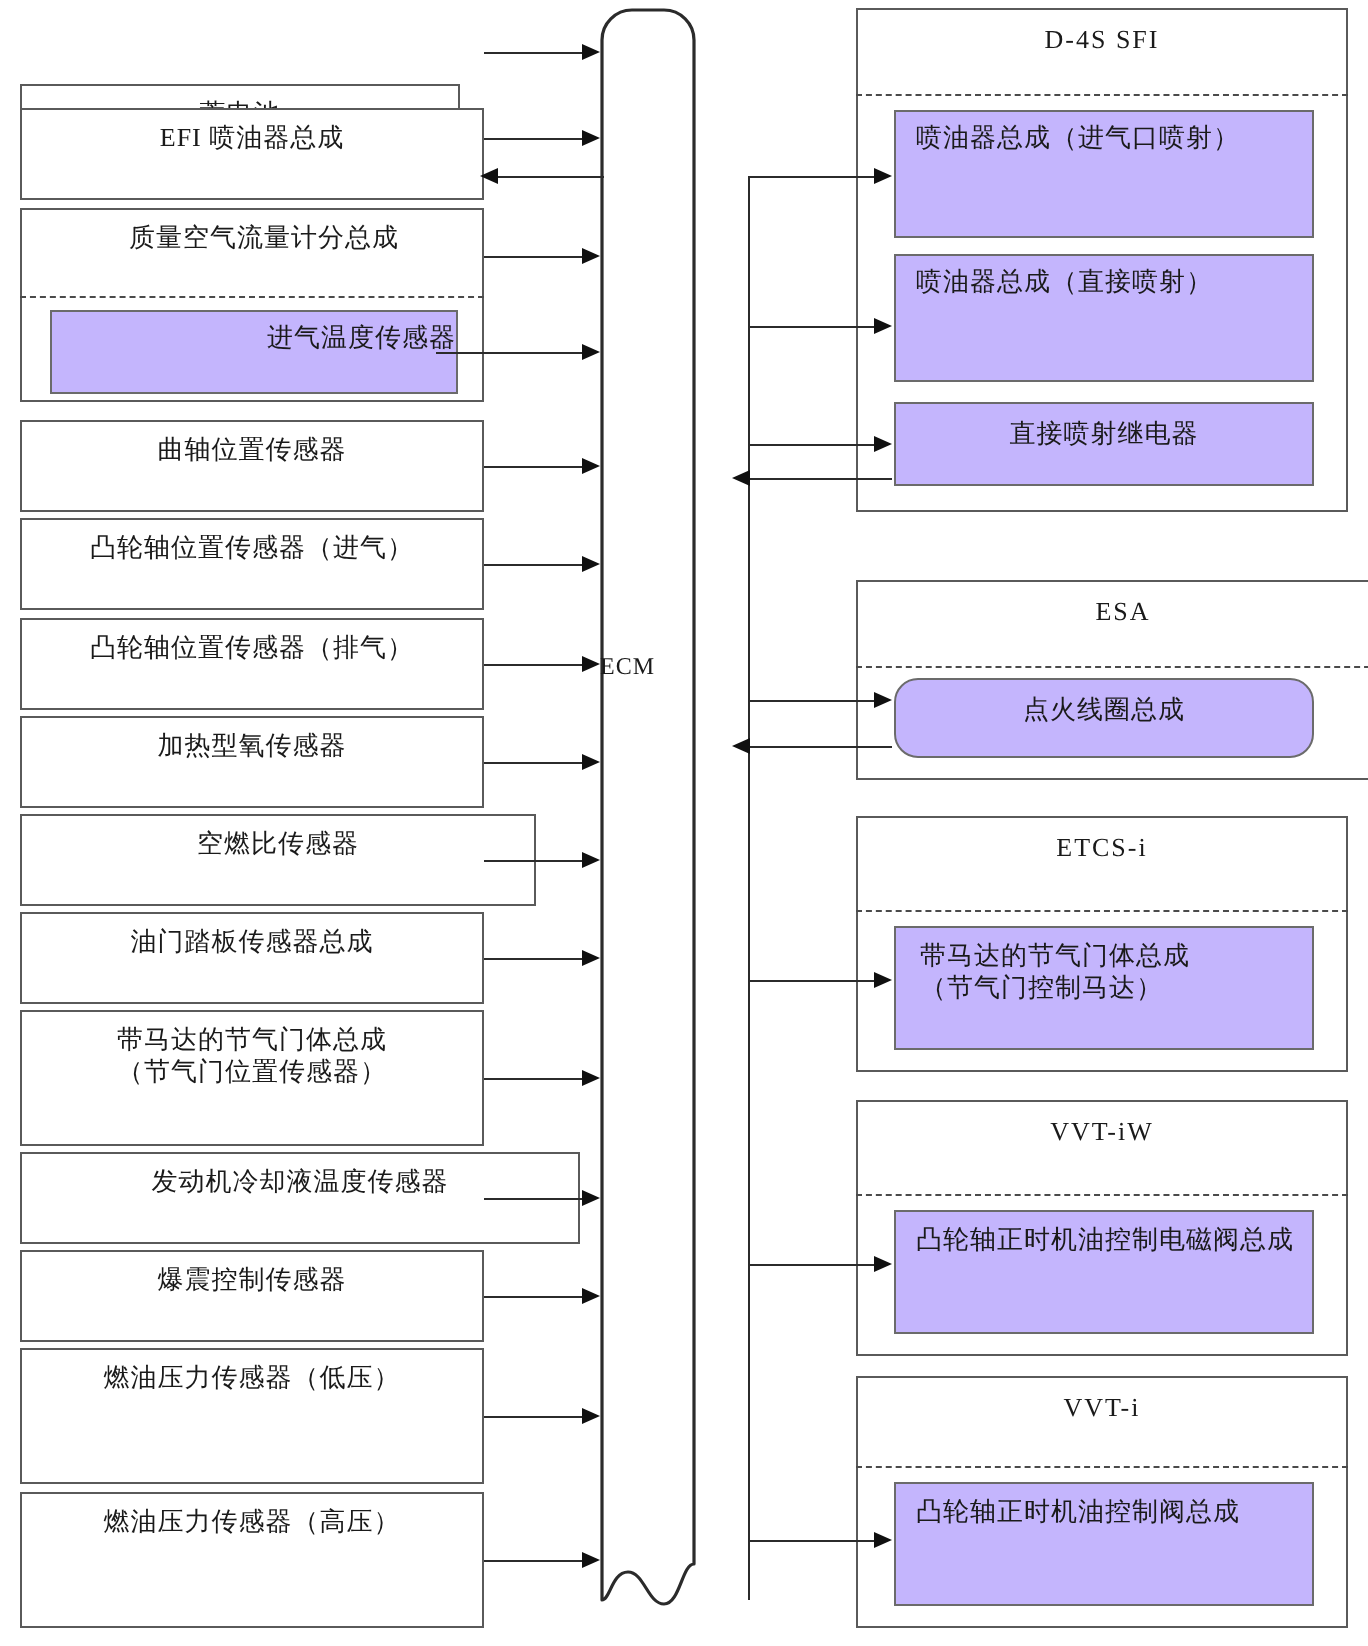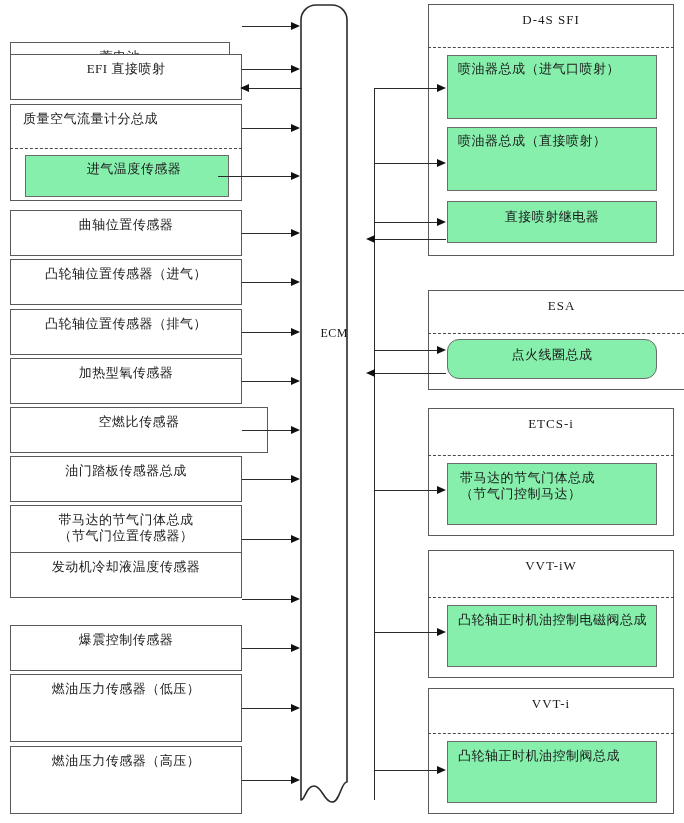--- a/index.html
+++ b/index.html
@@ -40,21 +40,21 @@
   
   .sensor .box-label {
     top: 6px;
   }
 
   
   .subbox {
     position: absolute;
     box-sizing: border-box;
     border: 1px solid #6b6b6b;
-    background: #86efac;
+    background: #c4b5fd;
   }
   .subbox .box-label {
     top: 5px;
   }
 
   
   .dash-sep {
     position: absolute;
     border-top: 1px dashed #4a4a4a;
     height: 0;
@@ -79,21 +79,21 @@
     height: 812px;
   }
   #ecm-bar svg {
     display: block;
   }
   #ecm-label {
     position: absolute;
     left: 300px;
     top: 326px;
     width: 48px;
-    text-align: right;
+    text-align: left;
     font-size: 12px;
     letter-spacing: 0.5px;
   }
 
   
   .conn {
     position: absolute;
     height: 0;
     border-top: 1px solid #2b2b2b;
   }
@@ -115,28 +115,28 @@
 </head>
 <body>
 
 <div id="canvas">
 
   <div class="box sensor" style="left:10px; top:4px; width:220px; height:46px;margin-top:38px;">
     <div class="box-label">蓄电池</div>
   </div>
 
   <div class="box sensor" style="left:10px; top:54px; width:232px; height:46px;">
-    <div class="box-label">EFI  直接喷射</div>
+    <div class="box-label">EFI  喷油器总成</div>
   </div>
 
   <div class="box sensor" style="left:10px; top:104px; width:232px; height:97px;">
-    <div class="box-label" style="text-align:left; padding-left:12px;">质量空气流量计分总成</div>
+    <div class="box-label" style="text-align:center; padding-left:12px;">质量空气流量计分总成</div>
     <div class="dash-sep" style="left:-1px; right:-1px; top:43px;"></div>
     <div class="subbox" style="left:14px; top:50px; width:204px; height:42px;">
-      <div class="box-label" style="text-align:center; padding-left:14px;">进气温度传感器</div>
+      <div class="box-label" style="text-align:right; padding-left:14px;">进气温度传感器</div>
     </div>
   </div>
 
   <div class="box sensor" style="left:10px; top:210px; width:232px; height:46px;">
     <div class="box-label">曲轴位置传感器</div>
   </div>
 
   <div class="box sensor" style="left:10px; top:259px; width:232px; height:46px;">
     <div class="box-label">凸轮轴位置传感器（进气）</div>
   </div>
@@ -155,21 +155,21 @@
 
   <div class="box sensor" style="left:10px; top:456px; width:232px; height:46px;">
     <div class="box-label">油门踏板传感器总成</div>
   </div>
 
   <div class="box sensor" style="left:10px; top:505px; width:232px; height:68px;">
     <div class="box-label">带马达的节气门体总成
 （节气门位置传感器）</div>
   </div>
 
-  <div class="box sensor" style="left:10px; top:552px; width:232px; height:46px;">
+  <div class="box sensor" style="left:10px; top:576px; width:280px; height:46px;">
     <div class="box-label">发动机冷却液温度传感器</div>
   </div>
 
   <div class="box sensor" style="left:10px; top:625px; width:232px; height:46px;">
     <div class="box-label">爆震控制传感器</div>
   </div>
 
   <div class="box sensor" style="left:10px; top:674px; width:232px; height:68px;">
     <div class="box-label">燃油压力传感器（低压）</div>
   </div>

